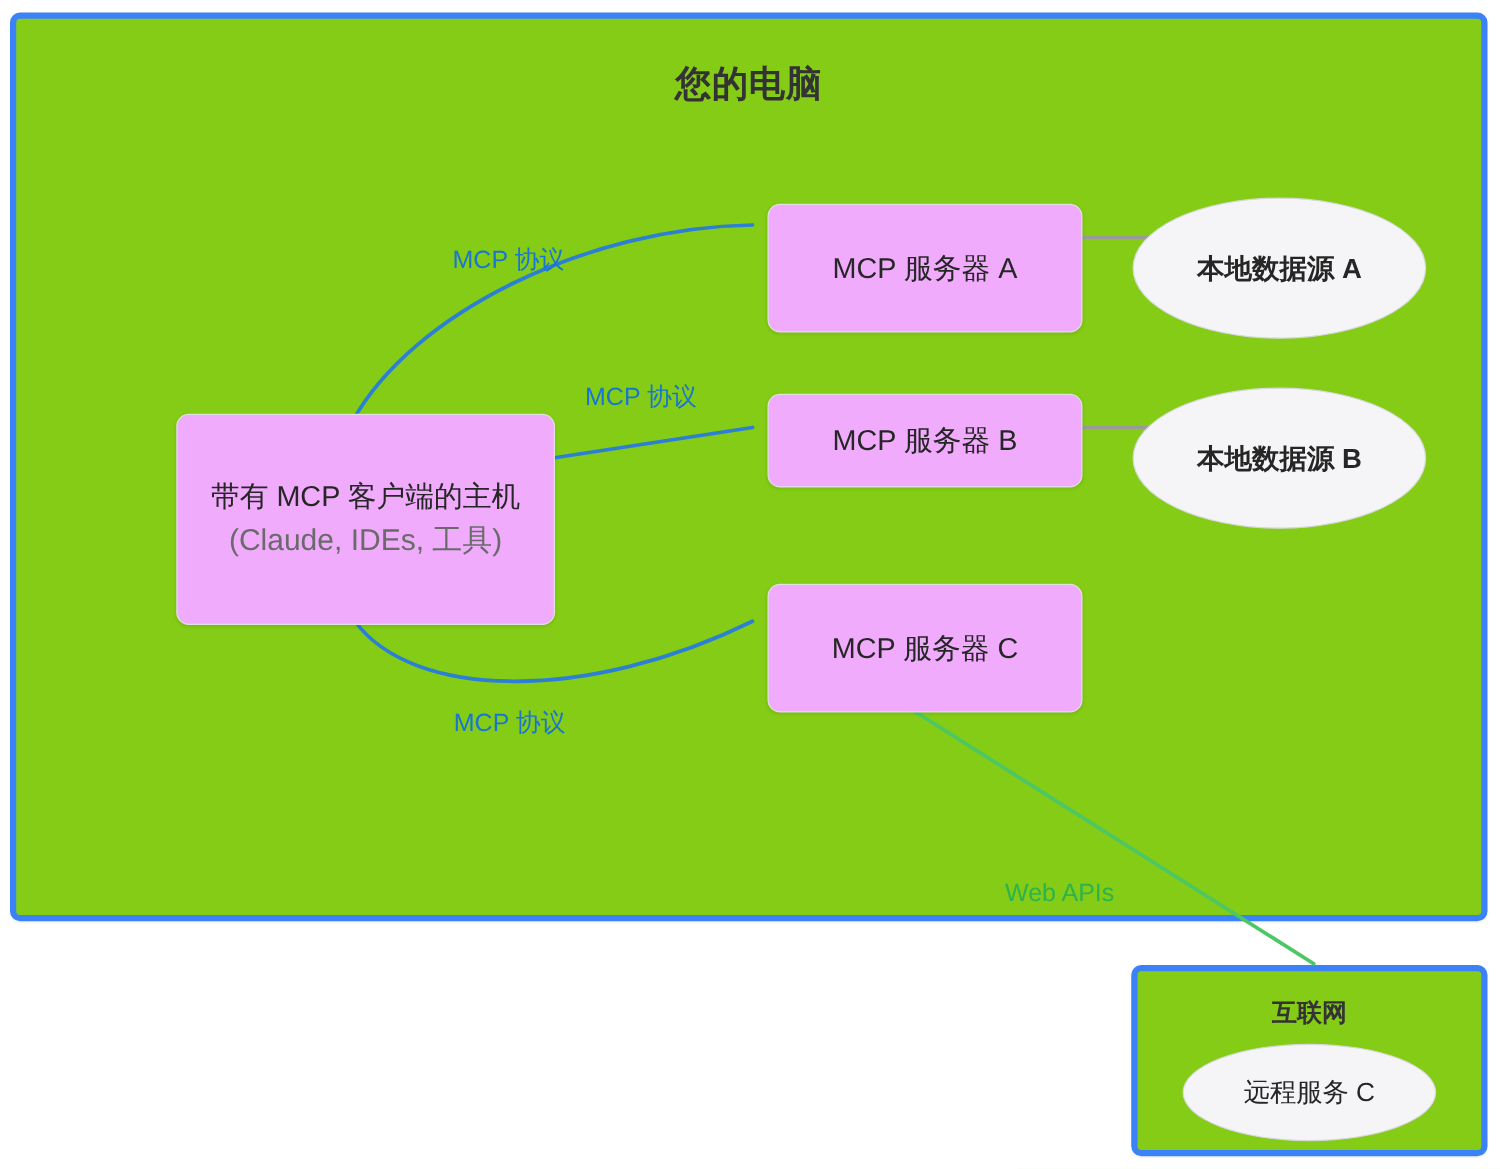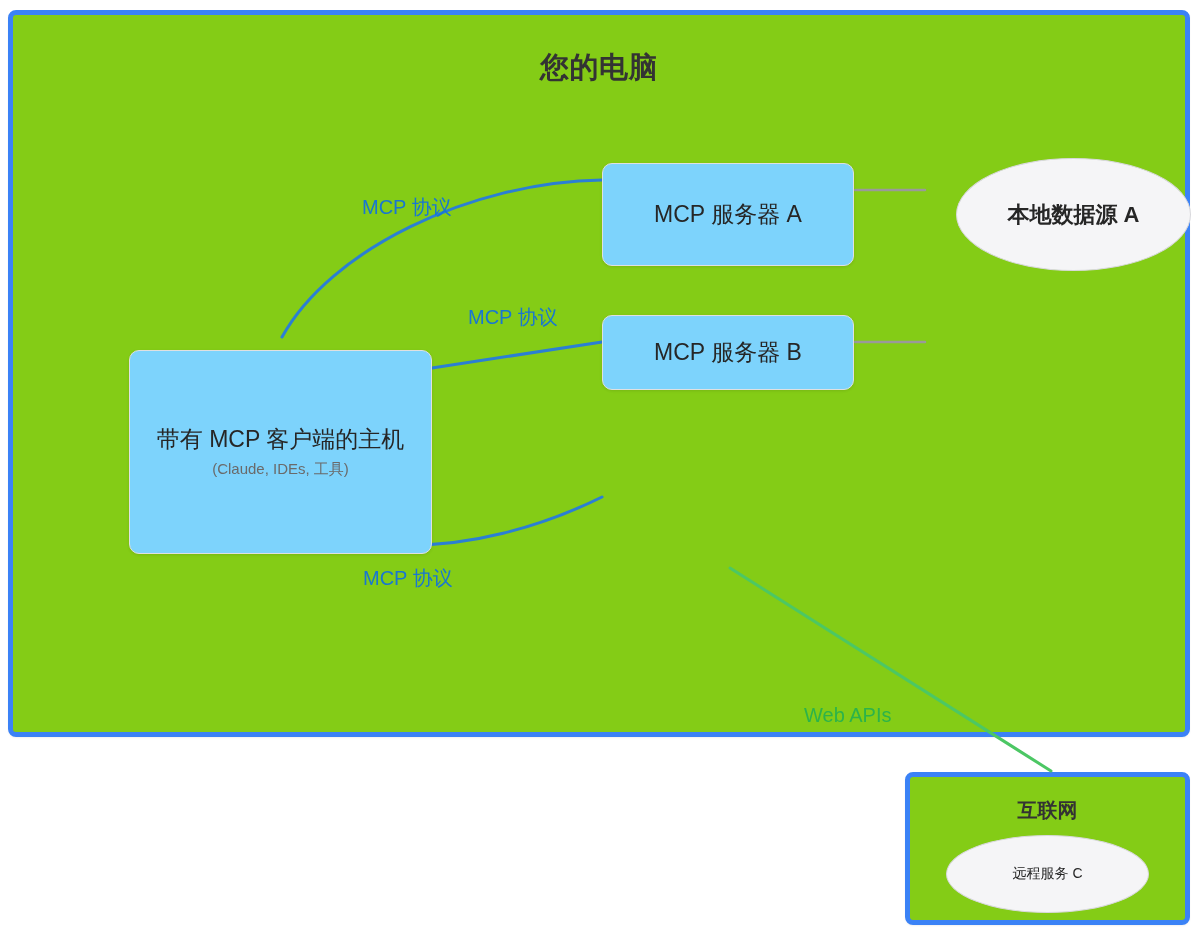--- a/index.html
+++ b/index.html
@@ -63,47 +63,48 @@
     position: absolute;
     left: 0;
     top: 0;
     width: 1200px;
     height: 935px;
     pointer-events: none;
   }
   
   .node-rect {
     position: absolute;
-    background: #7dd3fc;
+    background: #f0abfc;
     border: 1px solid #e0e0e0;
     border-radius: 10px;
     box-shadow: 0 1px 3px rgba(0,0,0,0.10);
     box-sizing: border-box;
     display: flex;
     flex-direction: column;
     align-items: center;
     justify-content: center;
     text-align: center;
+    margin-left: 12px;
   }
   .node-rect .line1 {
     font-size: 23px;
     color: #262626;
     line-height: 1.25;
   }
   .node-rect .line2 {
-    font-size: 15px;
+    font-size: 24px;
     color: #6a6a6a;
     line-height: 1.3;
     margin-top: 5px;
   }
   #host-node {
     left: 129px;
-    top: 350px;
+    top: 331px;
     width: 303px;
-    height: 204px;
+    height: 169px;
   }
   #host-node .line1 { font-size: 23px; font-weight: 500; }
   #server-a {
     left: 602px;
     top: 163px;
     width: 252px;
     height: 103px;
   }
   #server-b {
     left: 602px;
@@ -126,38 +127,38 @@
     box-sizing: border-box;
     display: flex;
     align-items: center;
     justify-content: center;
     text-align: center;
     font-size: 22px;
     font-weight: bold;
     color: #262626;
   }
   #source-a {
-    left: 956px;
+    left: 906px;
     top: 158px;
     width: 235px;
     height: 113px;
   }
   #source-b {
     left: 906px;
     top: 310px;
     width: 235px;
     height: 113px;
   }
   #remote-c {
     left: 946px;
     top: 835px;
     width: 203px;
     height: 78px;
     font-weight: normal;
-    font-size: 14px;
+    font-size: 21px;
   }
   
   .edge-label {
     position: absolute;
     font-size: 20px;
     white-space: nowrap;
   }
   .edge-label.mcp { color: #1876d2; margin-left: 20px; }
   .edge-label.web { color: #2cb34a; margin-top: 36px; }
   #label-mcp-a { left: 342px; top: 194px; }
@@ -204,23 +205,29 @@
   </div>
 
   <div class="node-rect" id="server-a">
     <div class="line1">MCP 服务器 A</div>
   </div>
 
   <div class="node-rect" id="server-b">
     <div class="line1">MCP 服务器 B</div>
   </div>
 
+  <div class="node-rect" id="server-c">
+    <div class="line1">MCP 服务器 C</div>
+  </div>
 
   <div class="node-ellipse" id="source-a">
     <span>本地数据源 A</span>
   </div>
 
+  <div class="node-ellipse" id="source-b">
+    <span>本地数据源 B</span>
+  </div>
 
   <div class="node-ellipse" id="remote-c">
     <span>远程服务 C</span>
   </div>
 
 </div>
 
 </body></html>

